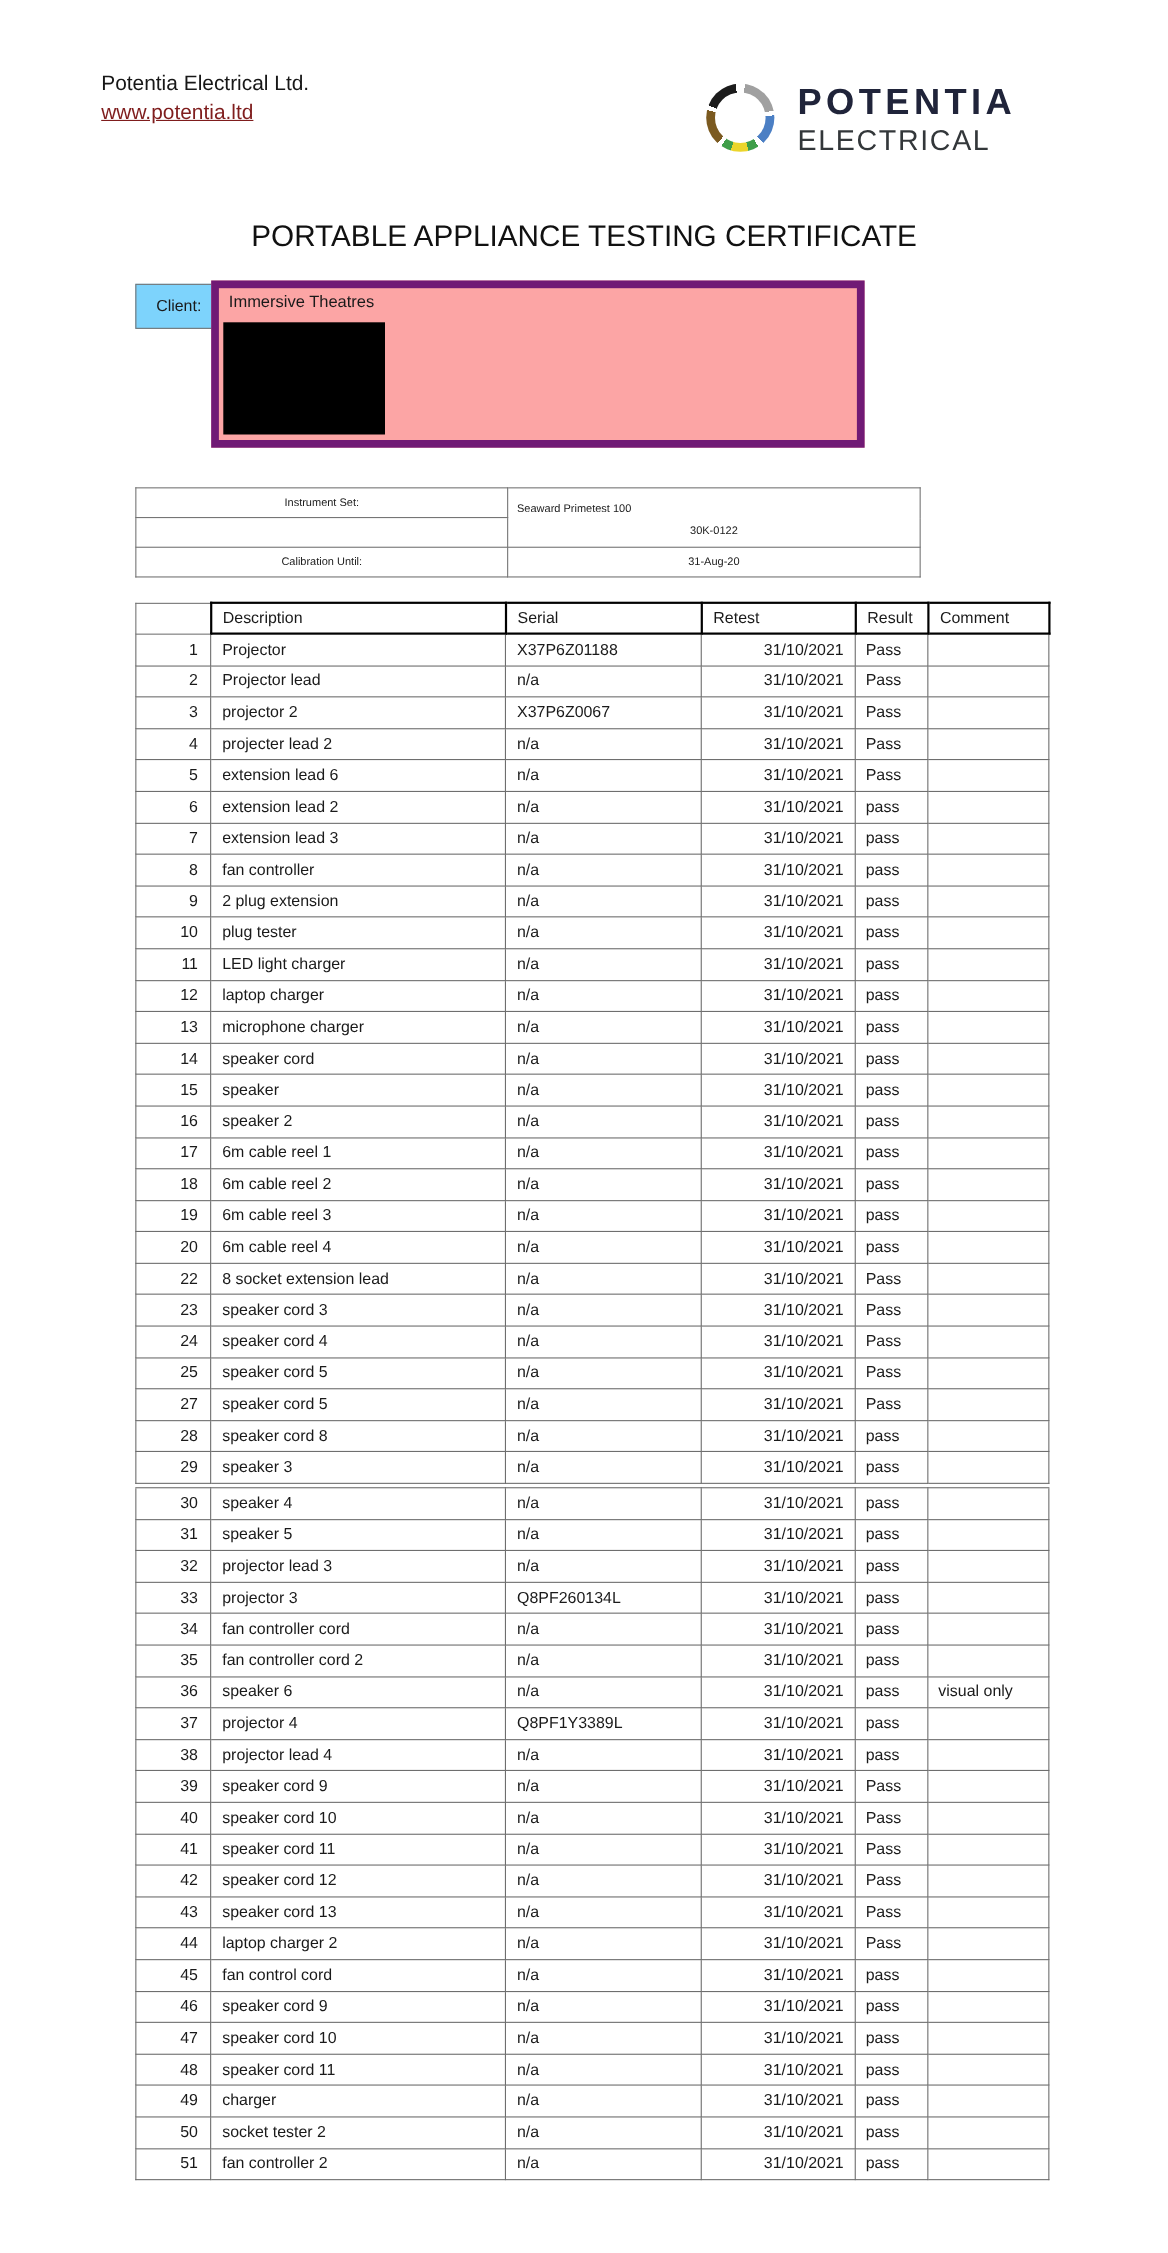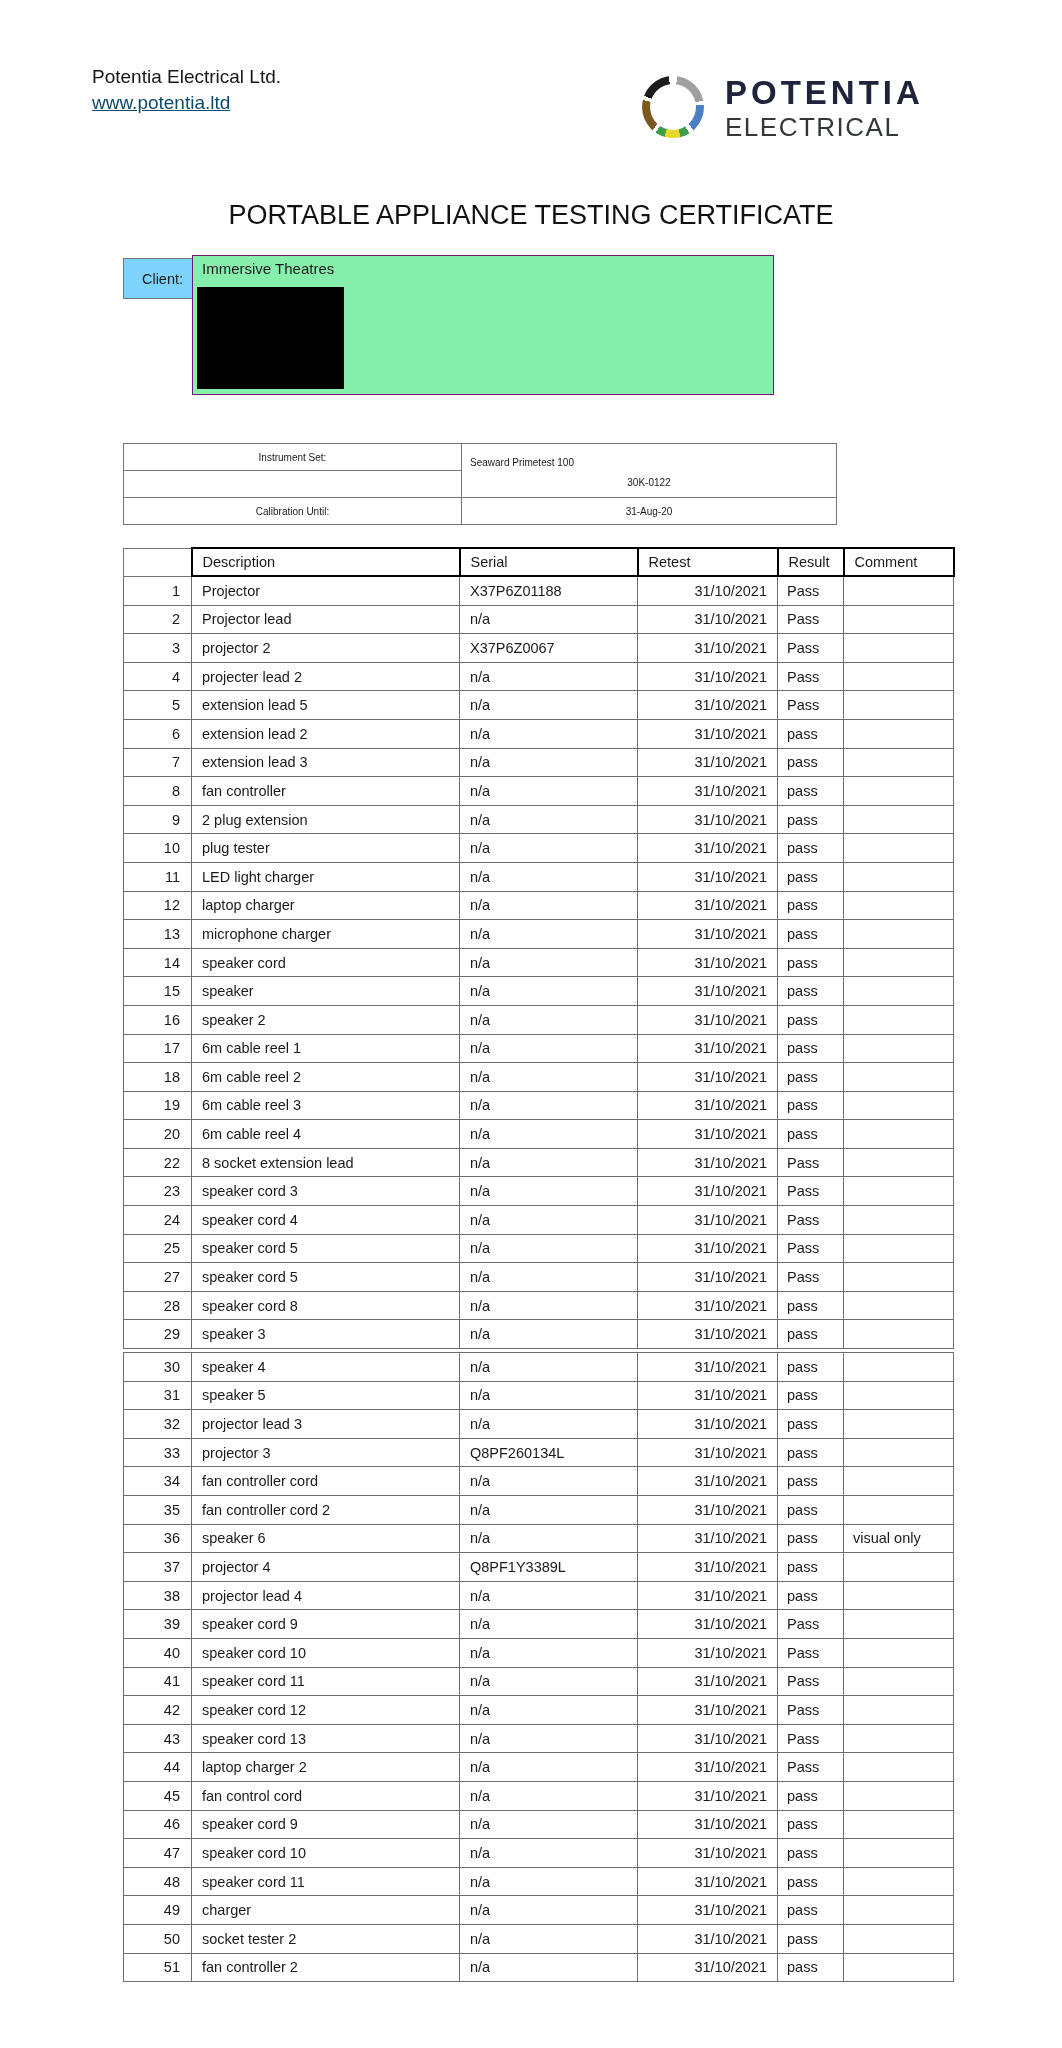--- a/index.html
+++ b/index.html
@@ -4,39 +4,39 @@
 <style>
   html,body { margin:0; padding:0; background:#ffffff; }
   .page {
     position:relative; width:1062px; height:2048px; background:#ffffff;
     font-family:"Liberation Sans", sans-serif; color:#1a1a1a; overflow:hidden;
   }
 
   
   .company { position:absolute; left:92px; top:64px; line-height:1.35; }
   .company-name { font-size:19px; color:#171717; }
-  .company-link { font-size:19px; color:#0c4a6e; text-decoration:underline; cursor:pointer; }
+  .company-link { font-size:19px; color:#7f1d1d; text-decoration:underline; cursor:pointer; }
 
   .logo { position:absolute; left:642px; top:76px; display:flex; align-items:flex-start; gap:21px; }
   .ring { width:62px; height:62px; border-radius:50%; position:relative; flex:0 0 auto; }
   .ring::after { content:""; position:absolute; inset:8px; background:#fff; border-radius:50%; }
   .wordmark { line-height:1; }
   .wordmark-top { font-size:33px; font-weight:bold; letter-spacing:4px; color:#20243a; }
   .wordmark-bottom { font-size:26px; font-weight:normal; letter-spacing:1.5px; color:#33373a; margin-top:5px; }
 
   
   .title { position:absolute; left:0; right:0; top:200px; text-align:center;
            font-size:27px; color:#111; }
 
   
   .client-label-box { position:absolute; left:123px; top:258px; width:77px; height:39px;
     border:1px solid #757575; display:flex; align-items:center; justify-content:center;
     font-size:14.5px; background:#7dd3fc; }
   .client-box { position:absolute; left:192px; top:255px; width:580px; height:138px;
-    border:1px solid #701a75; background:#86efac; }
+    border:7px solid #701a75; background:#fca5a5; }
   .client-name { position:absolute; left:9px; top:4px; font-size:15px; }
   .redacted { position:absolute; left:4px; top:31px; width:147px; height:102px; background:#000; }
 
   
   .ins-table { position:absolute; left:123px; top:427px; border-collapse:collapse;
     table-layout:fixed; width:713px; font-size:10px;margin-top:16px; }
   .ins-table td { border:1px solid #757575; height:26px; padding:0; vertical-align:middle; }
   .ins-label { text-align:center; }
   .ins-merged { vertical-align:top; }
   .ins-line1 { text-align:left; padding:3px 0 0 8px; }
@@ -158,21 +158,21 @@
         <tr>
           <td>4</td>
           <td>projecter lead 2</td>
           <td>n/a</td>
           <td>31/10/2021</td>
           <td>Pass</td>
           <td></td>
         </tr>
         <tr>
           <td>5</td>
-          <td>extension lead 5</td>
+          <td>extension lead 6</td>
           <td>n/a</td>
           <td>31/10/2021</td>
           <td>Pass</td>
           <td></td>
         </tr>
         <tr>
           <td>6</td>
           <td>extension lead 2</td>
           <td>n/a</td>
           <td>31/10/2021</td>

